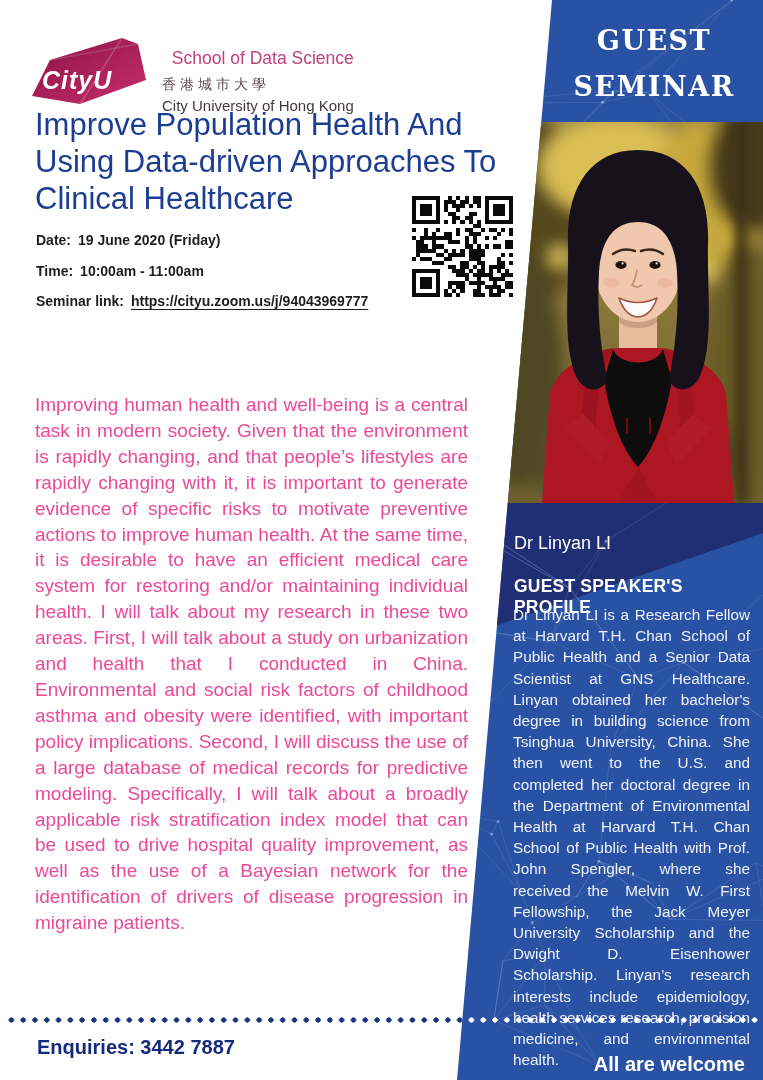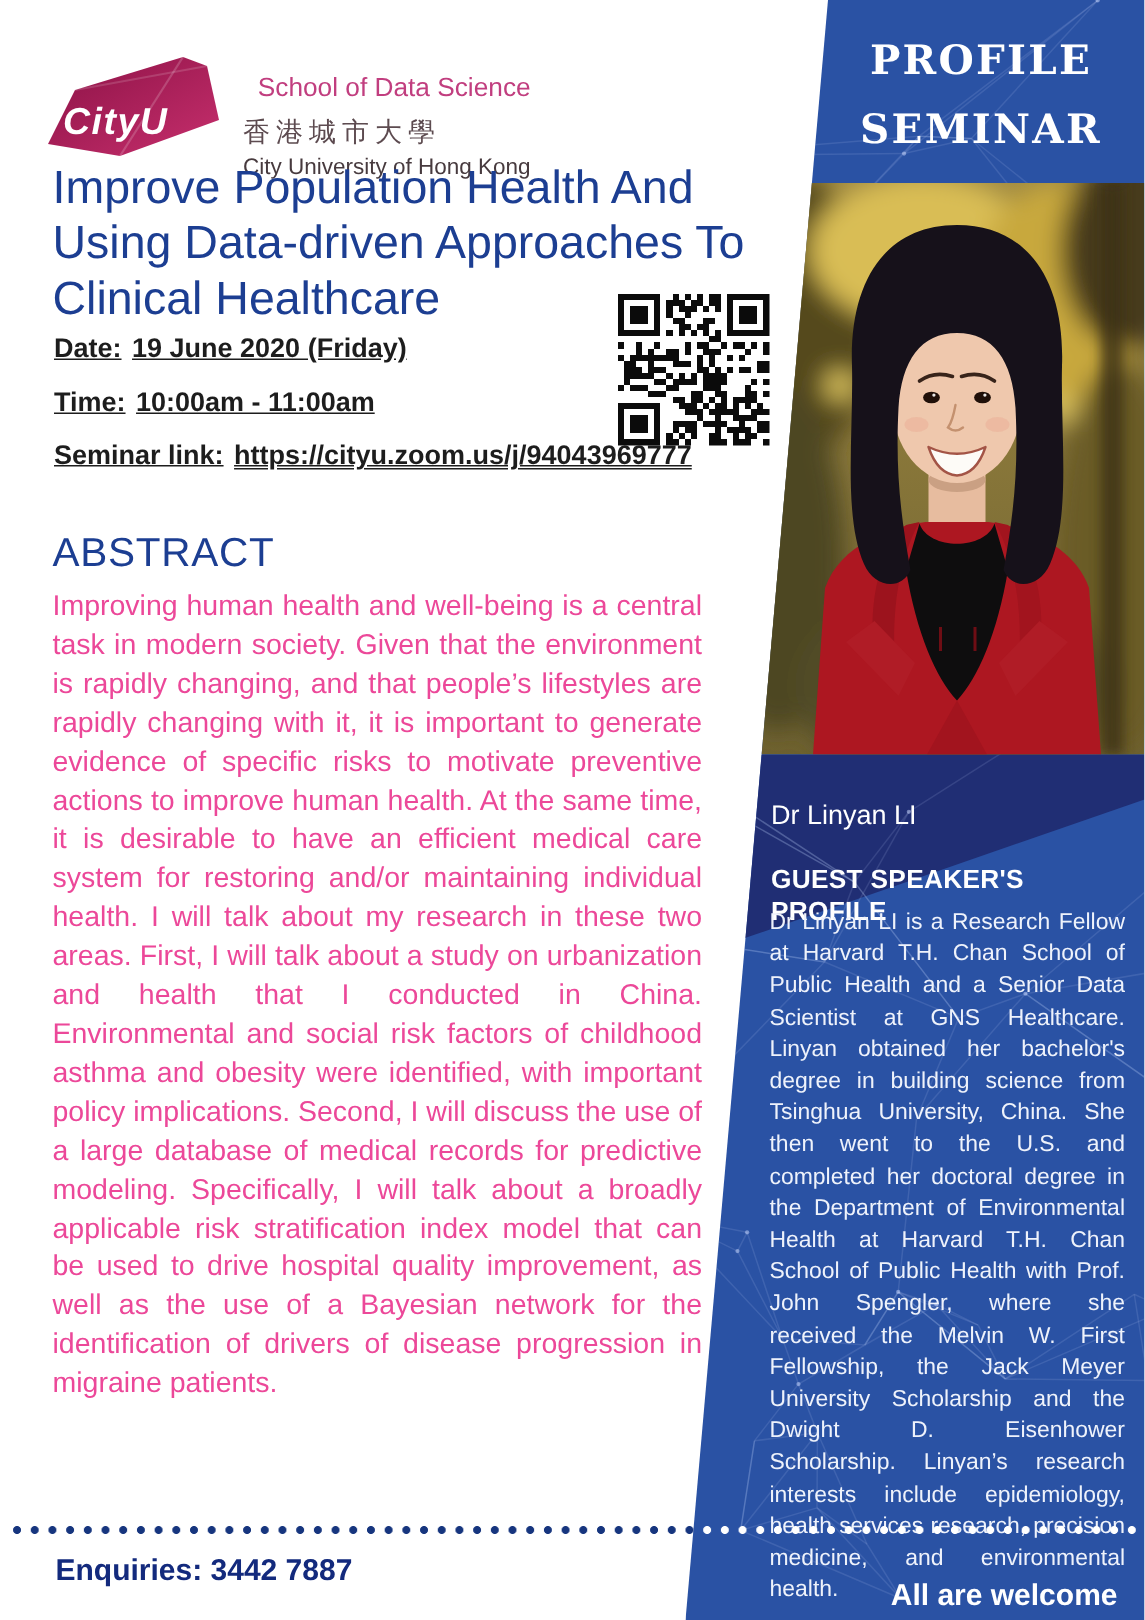--- a/index.html
+++ b/index.html
@@ -21,26 +21,26 @@
   .speaker-name{position:absolute;left:514px;top:533px;color:#ffffff;font-size:18px;font-weight:400;}
   .profile-h{position:absolute;left:514px;top:576px;color:#ffffff;font-weight:bold;font-size:17.5px;letter-spacing:.2px;}
   .bio{position:absolute;left:513px;top:604px;width:237px;color:#eef2fb;font-size:15.3px;
        line-height:21.2px;text-align:justify;}
   .welcome{position:absolute;right:18px;top:1022px;color:#ffffff;font-weight:bold;font-size:20px;margin-top:31px;}
 
   
   .logo{position:absolute;left:30px;top:36px;display:flex;align-items:flex-start;}
   .logo-lines{margin-left:14px;padding-top:12px;}
   .logo-school{color:#c13e7f;font-size:17.5px;text-align:right;}
-  .logo-cn{color:#5d4b50;font-size:18px;letter-spacing:4px;margin-top:7px;}
+  .logo-cn{color:#5d4b50;font-size:14px;letter-spacing:4px;margin-top:7px;}
   .logo-uni{color:#473a3e;font-size:15px;margin-top:3px;}
 
   .title{position:absolute;left:35px;top:106px;color:#1c3e92;font-size:31px;line-height:37px;
          font-weight:500;white-space:nowrap;}
-  .details{position:absolute;left:36px;top:222px;font-size:18px;color:#1d1d1d;font-weight:bold;text-decoration:underline;}
+  .details{position:absolute;left:36px;top:232px;font-size:14px;color:#1d1d1d;font-weight:bold;}
   .details .row{margin-bottom:14.5px;white-space:nowrap;}
   .details .lbl{margin-right:7px;}
   .link-url{text-decoration:underline;text-underline-offset:3px;cursor:pointer;}
   .abstract-h{position:absolute;left:35px;top:353px;color:#1c3e92;font-size:27px;font-weight:500;letter-spacing:.5px;}
   .abstract{position:absolute;left:35px;top:392px;width:433px;font-size:19px;line-height:25.9px;
             color:#ec4899;text-align:justify;}
 
   
   .dots{position:absolute;top:1016px;height:8px;}
   .dots-left{left:8px;width:455px;
@@ -230,21 +230,21 @@
         <circle cx="122.6" cy="141.4" r="1.1" fill="#ffffff" opacity=".9"></circle>
         <circle cx="156.6" cy="141.4" r="1.1" fill="#ffffff" opacity=".9"></circle>
         <path d="M137,148 Q135,159 132,163 Q137,167 142,163" stroke="#c4916f" stroke-width="1.6" fill="none" stroke-linecap="round"></path>
         <path d="M119,176 Q138,185 157,176 Q151,194 138,195 Q125,194 119,176 Z" fill="#fdfbf7" stroke="#a35446" stroke-width="1.6" stroke-linejoin="round"></path>
         <ellipse cx="111" cy="161" rx="8" ry="5" fill="#e79b88" opacity=".3"></ellipse>
         <ellipse cx="165" cy="161" rx="8" ry="5" fill="#e79b88" opacity=".3"></ellipse>
       </g>
     </svg>
 
     <div class="banner">
-      <div class="l1">PROFILE</div>
+      <div class="l1">GUEST</div>
       <div class="l2">SEMINAR</div>
     </div>
 
     <div class="speaker-name">Dr Linyan LI</div>
     <div class="profile-h">GUEST SPEAKER'S PROFILE</div>
     <div class="bio">Dr Linyan LI is a Research Fellow at Harvard T.H. Chan School of Public Health and a Senior Data Scientist at GNS Healthcare. Linyan obtained her bachelor's degree in building science from Tsinghua University, China. She then went to the U.S. and completed her doctoral degree in the Department of Environmental Health at Harvard T.H. Chan School of Public Health with Prof. John Spengler, where she received the Melvin W. First Fellowship, the Jack Meyer University Scholarship and the Dwight D. Eisenhower Scholarship. Linyan’s research interests include epidemiology, health services research, precision medicine, and environmental health.</div>
   </div>
 
   <div class="logo">
     <svg width="118" height="70" viewBox="0 0 118 70">
@@ -592,21 +592,20 @@
       <span class="lbl">Date:</span><span>19 June 2020 (Friday)</span>
     </div>
     <div class="row">
       <span class="lbl">Time:</span><span>10:00am - 11:00am</span>
     </div>
     <div class="row">
       <span class="lbl">Seminar link:</span><span class="link-url">https://cityu.zoom.us/j/94043969777</span>
     </div>
   </div>
 
-  <div class="abstract-h">ABSTRACT</div>
   <div class="abstract">Improving human health and well-being is a central task in modern society. Given that the environment is rapidly changing, and that people’s lifestyles are rapidly changing with it, it is important to generate evidence of specific risks to motivate preventive actions to improve human health. At the same time, it is desirable to have an efficient medical care system for restoring and/or maintaining individual health. I will talk about my research in these two areas. First, I will talk about a study on urbanization and health that I conducted in China. Environmental and social risk factors of childhood asthma and obesity were identified, with important policy implications. Second, I will discuss the use of a large database of medical records for predictive modeling. Specifically, I will talk about a broadly applicable risk stratification index model that can be used to drive hospital quality improvement, as well as the use of a Bayesian network for the identification of drivers of disease progression in migraine patients.</div>
 
   <div class="dots dots-left"></div>
   <div class="dots dots-right"></div>
   <div class="enquiries">
     <span>Enquiries:</span>
     <span>3442 7887</span>
   </div>
   <div class="welcome">All are welcome</div>
 </div>

